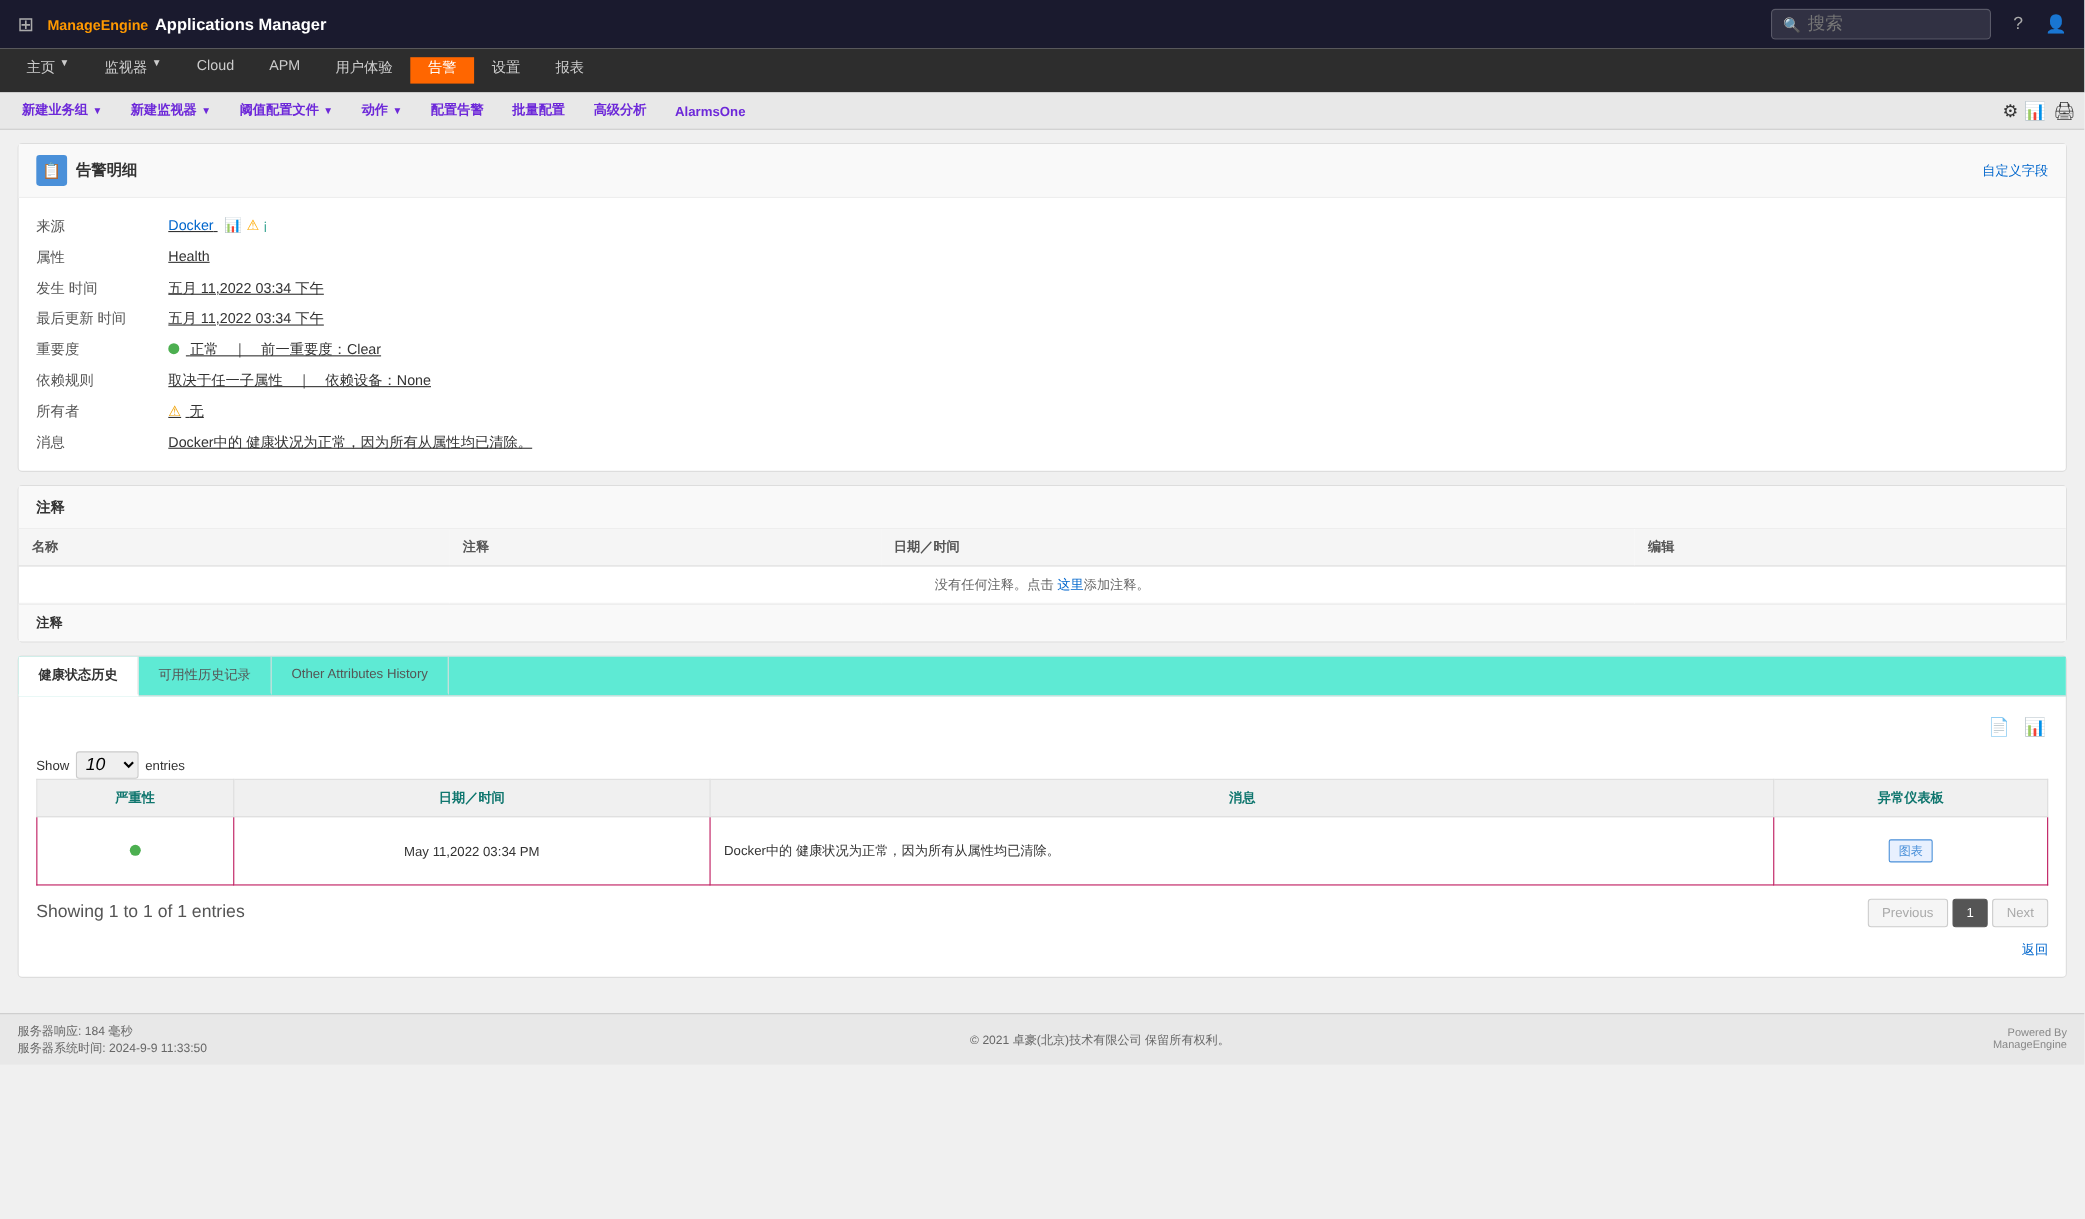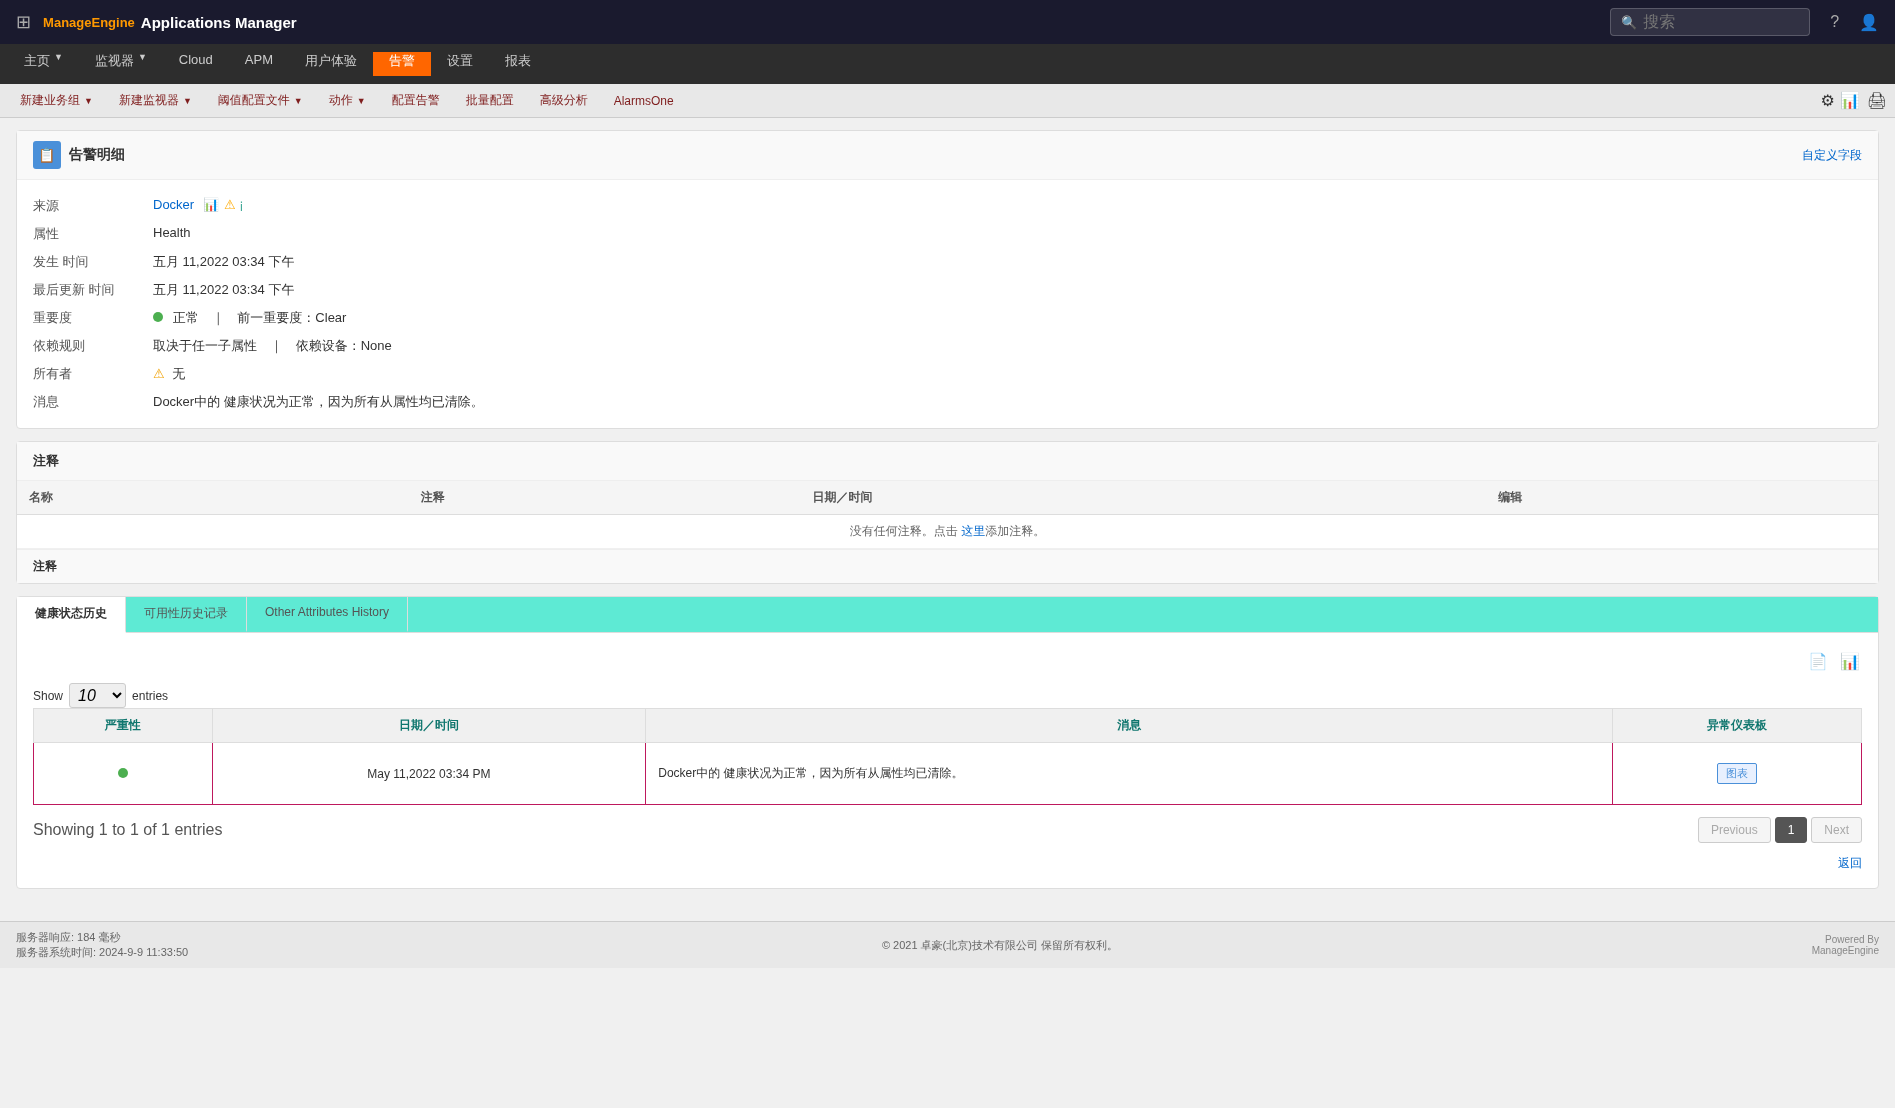--- a/index.html
+++ b/index.html
@@ -60,29 +60,30 @@
     .sub-nav {
       background: #e8e8e8;
       display: flex;
       align-items: center;
       height: 34px;
       padding: 0 8px;
       border-bottom: 1px solid #ccc;
       gap: 2px;
     }
     .sub-nav .sub-item {
-      color: #7f1d1d;
+      color: #6d28d9;
       padding: 0 12px;
       height: 28px;
       display: flex;
       align-items: center;
       cursor: pointer;
       font-size: 12px;
       border-radius: 3px;
       gap: 4px;
+      font-weight: bold;
     }
     .sub-nav .sub-item .caret { font-size: 9px; }
     .sub-nav .right-icons { margin-left: auto; display: flex; gap: 6px; }
     .sub-nav .right-icons span { cursor: pointer; font-size: 16px; }
 
     
     .content { padding: 12px 16px; }
 
     
     .alert-card {
@@ -97,21 +98,21 @@
       justify-content: space-between;
       padding: 10px 16px;
       border-bottom: 1px solid #eee;
       background: #f9f9f9;
     }
     .alert-card-header .title { font-size: 14px; font-weight: bold; display: flex; align-items: center; gap: 8px; }
     .alert-card-header .back-link { color: #0066cc; cursor: pointer; font-size: 12px; }
     .alert-card-body { padding: 12px 16px; }
     .info-row { display: flex; padding: 5px 0; font-size: 13px; }
     .info-label { width: 120px; color: #555; flex-shrink: 0; }
-    .info-value { flex: 1; }
+    .info-value { flex: 1; text-decoration: underline; }
     .info-value a { color: #0066cc; text-decoration: none; }
     .info-value .source-icons { display: inline-flex; gap: 4px; margin-left: 6px; }
     .severity-dot { display: inline-block; width: 10px; height: 10px; border-radius: 50%; background: #4caf50; margin-right: 6px; }
     .warning-icon { color: #f0a000; margin-right: 4px; }
 
     
     .notes-card {
       background: white;
       border: 1px solid #ddd;
       border-radius: 4px;

